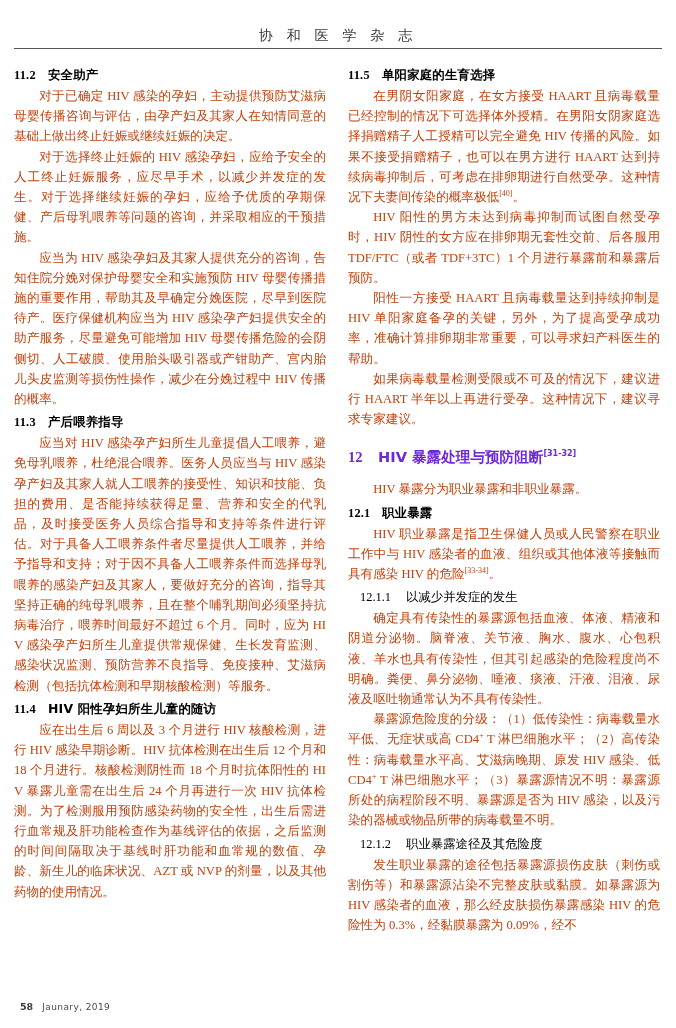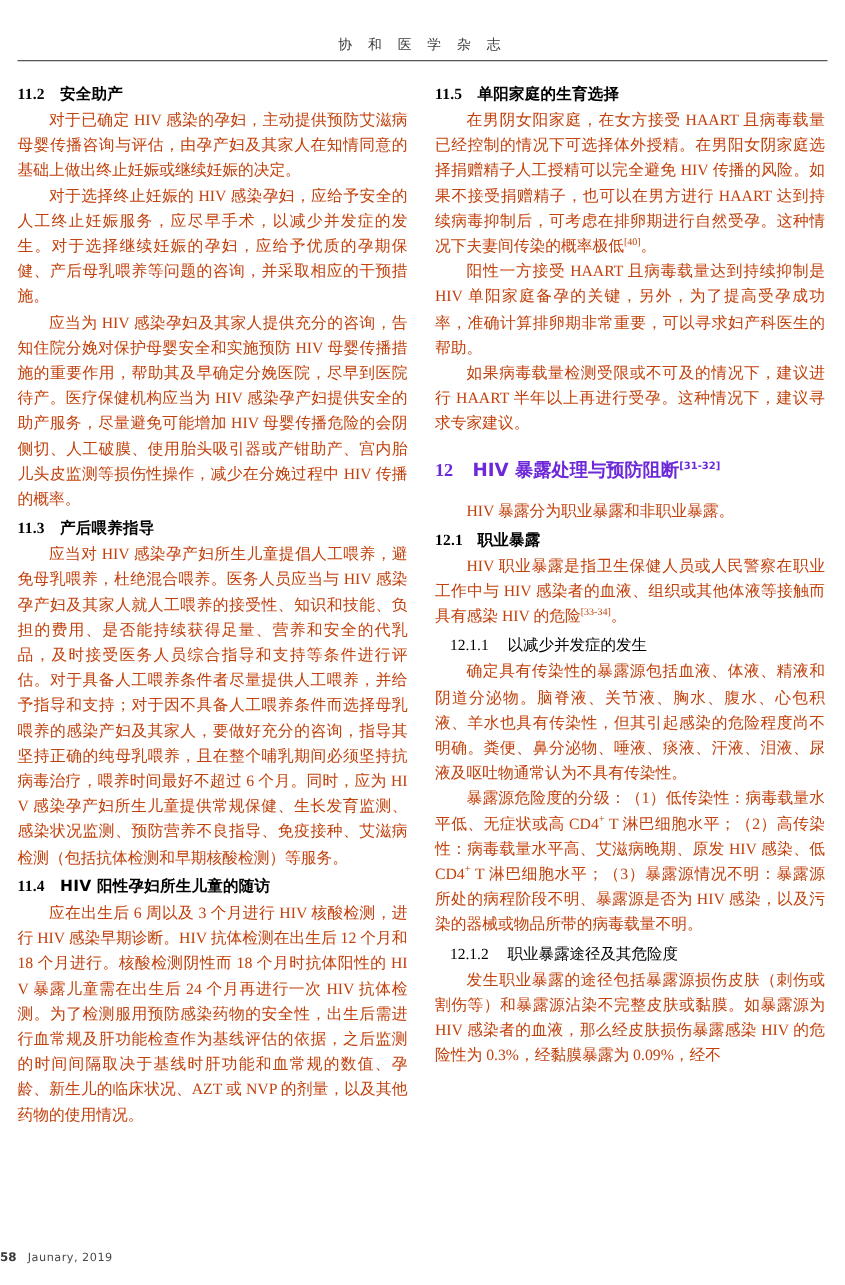--- a/index.html
+++ b/index.html
@@ -24,22 +24,22 @@
   
   .running-head {
     position: absolute;
     top: 26px;
     left: 14px;
     right: 14px;
     height: 22px;
     text-align: center;
   }
   .running-head .journal-name {
-    font-family: Liberation Serif, serif;
-    font-size: 11px;
+    font-family: Liberation Sans, sans-serif;
+    font-size: 14px;
     letter-spacing: 5px;
     color: #3a3a3a;
     white-space: nowrap;
   }
   .head-rule {
     position: absolute;
     top: 48px;
     left: 14px;
     right: 14px;
     height: 0;
@@ -123,21 +123,21 @@
   }
   sup.plus {
     font-size: 8.5px;
     vertical-align: super;
     line-height: 0;
   }
 
   
   .footer {
     position: absolute;
-    left: 0;
+    left: 20px;
     bottom: 16px;
     display: flex;
     align-items: baseline;
     gap: 9px;
     font-family: "DejaVu Sans", "Liberation Sans", sans-serif;
     color: #4a4a4a;
   }
   .footer .pageno {
     font-size: 9.5px;
     font-weight: bold;
@@ -181,20 +181,21 @@
       <p class="para">应在出生后 6 周以及 3 个月进行 HIV 核酸检测，进行 HIV 感染早期诊断。HIV 抗体检测在出生后 12 个月和 18 个月进行。核酸检测阴性而 18 个月时抗体阳性的 HIV 暴露儿童需在出生后 24 个月再进行一次 HIV 抗体检测。为了检测服用预防感染药物的安全性，出生后需进行血常规及肝功能检查作为基线评估的依据，之后监测的时间间隔取决于基线时肝功能和血常规的数值、孕龄、新生儿的临床状况、AZT 或 NVP 的剂量，以及其他药物的使用情况。</p>
 
     </div>
 
     <div class="col">
 
       <h2 class="h2">
         <span class="num">11.5</span><span>单阳家庭的生育选择</span>
       </h2>
       <p class="para"><span>在男阴女阳家庭，在女方接受 HAART 且病毒载量已经控制的情况下可选择体外授精。在男阳女阴家庭选择捐赠精子人工授精可以完全避免 HIV 传播的风险。如果不接受捐赠精子，也可以在男方进行 HAART 达到持续病毒抑制后，可考虑在排卵期进行自然受孕。这种情况下夫妻间传染的概率极低</span><sup class="ref">[40]</sup><span>。</span></p>
+      <p class="para">HIV 阳性的男方未达到病毒抑制而试图自然受孕时，HIV 阴性的女方应在排卵期无套性交前、后各服用 TDF/FTC（或者 TDF+3TC）1 个月进行暴露前和暴露后预防。</p>
       <p class="para">阳性一方接受 HAART 且病毒载量达到持续抑制是 HIV 单阳家庭备孕的关键，另外，为了提高受孕成功率，准确计算排卵期非常重要，可以寻求妇产科医生的帮助。</p>
       <p class="para">如果病毒载量检测受限或不可及的情况下，建议进行 HAART 半年以上再进行受孕。这种情况下，建议寻求专家建议。</p>
 
       <h1 class="h1">
         <span class="num">12</span><span>HIV 暴露处理与预防阻断</span><sup class="ref">[31-32]</sup>
       </h1>
       <p class="para">HIV 暴露分为职业暴露和非职业暴露。</p>
 
       <h2 class="h2">
         <span class="num">12.1</span><span>职业暴露</span>

